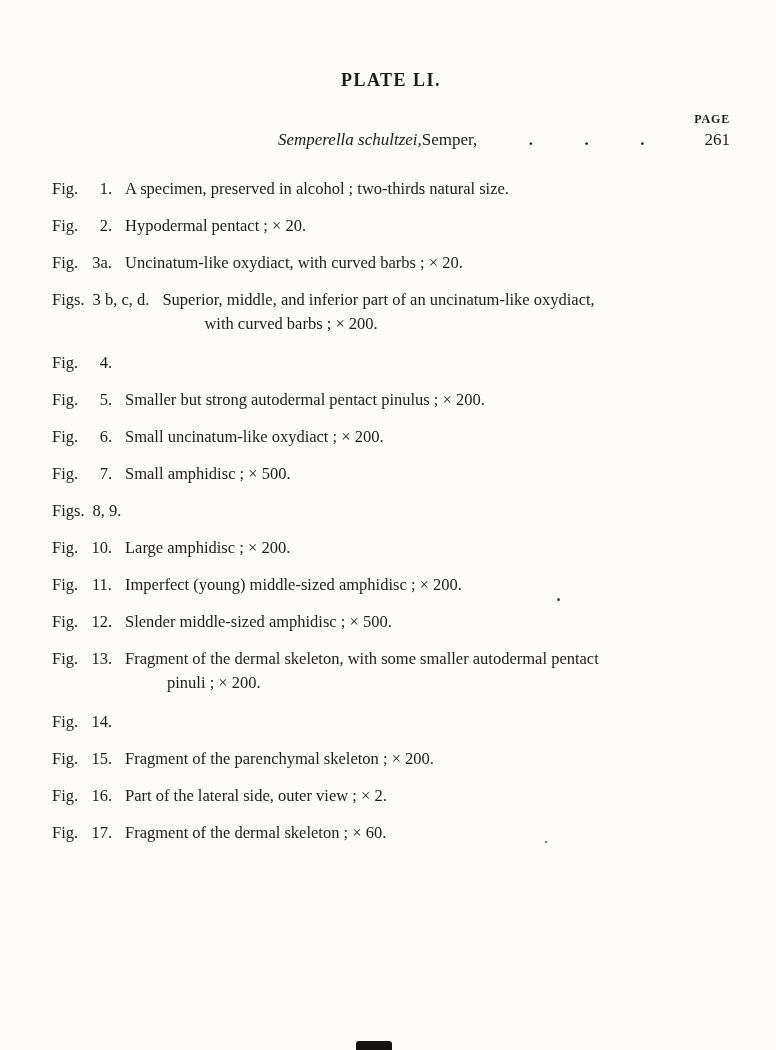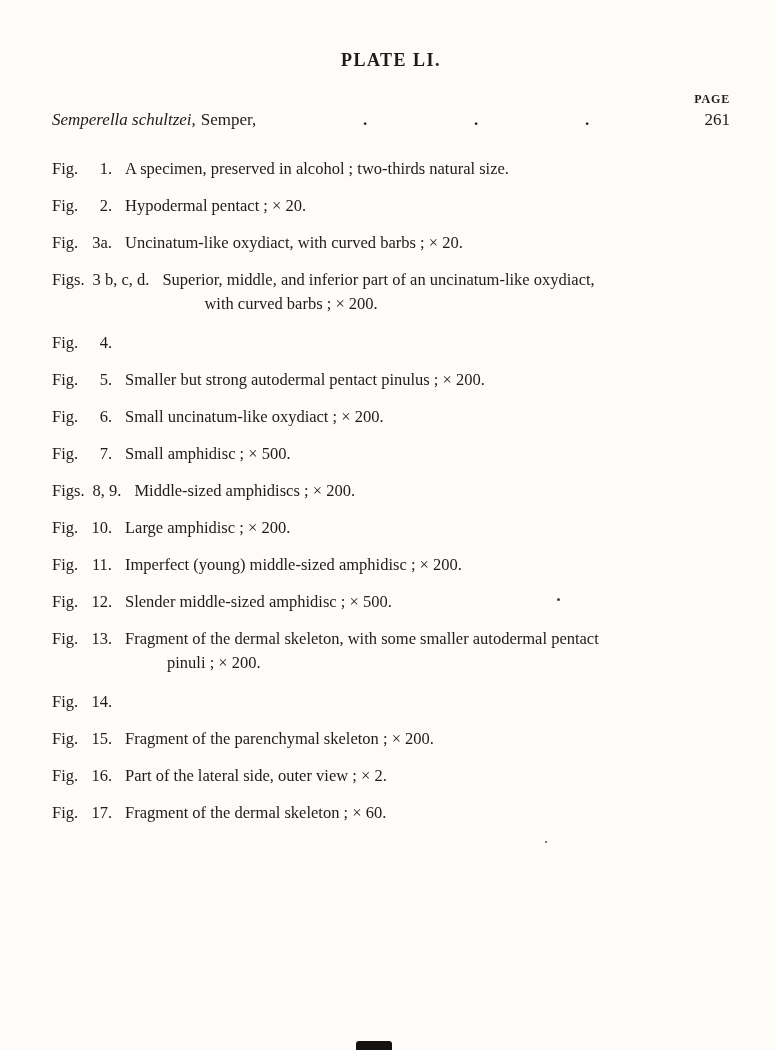--- a/index.html
+++ b/index.html
@@ -11,21 +11,21 @@
   .page {
     position: relative;
     width: 776px;
     height: 1050px;
     margin: 0;
     background: #fdfcf9;
     color: #1e1b18;
     overflow: hidden;
   }
   .inner {
-    padding: 50px 46px 0 52px;
+    padding: 70px 46px 0 52px;
   }
   .plate-title {
     text-align: center;
     font-size: 18px;
     font-weight: bold;
     letter-spacing: 1.5px;
   }
   .page-col-label {
     text-align: right;
     font-size: 12px;
@@ -35,26 +35,26 @@
     line-height: 12px;
   }
   .species-row {
     display: flex;
     align-items: baseline;
     font-size: 17px;
     margin-top: 3px;
     line-height: 24px;
   }
   .species-text {
+    margin-left: 226px;
     font-style: italic;
     white-space: nowrap;
   }
   .species-suffix {
     font-style: normal;
-    margin-left: 5px;
     white-space: nowrap;
   }
   .leader-dots {
     flex: 1;
     display: flex;
     justify-content: space-evenly;
     font-weight: bold;
   }
   .species-pagenum {
     min-width: 34px;
@@ -209,24 +209,20 @@
       <span class="cap-line1">Small amphidisc ; × 500.</span>
       
     </span>
   </div>
 
   <div class="fig-row">
     <span class="fig-prefix">
       <span class="fig-label">Figs.</span>
       <span class="fig-num">8, 9.</span>
     </span>
-    <span class="fig-caption">
-      <span class="cap-line1">Middle-sized amphidiscs ; × 200.</span>
-      
-    </span>
   </div>
 
   <div class="fig-row">
     <span class="fig-prefix">
       <span class="fig-label">Fig.</span>
       <span class="fig-num">10.</span>
     </span>
     <span class="fig-caption">
       <span class="cap-line1">Large amphidisc ; × 200.</span>
       

